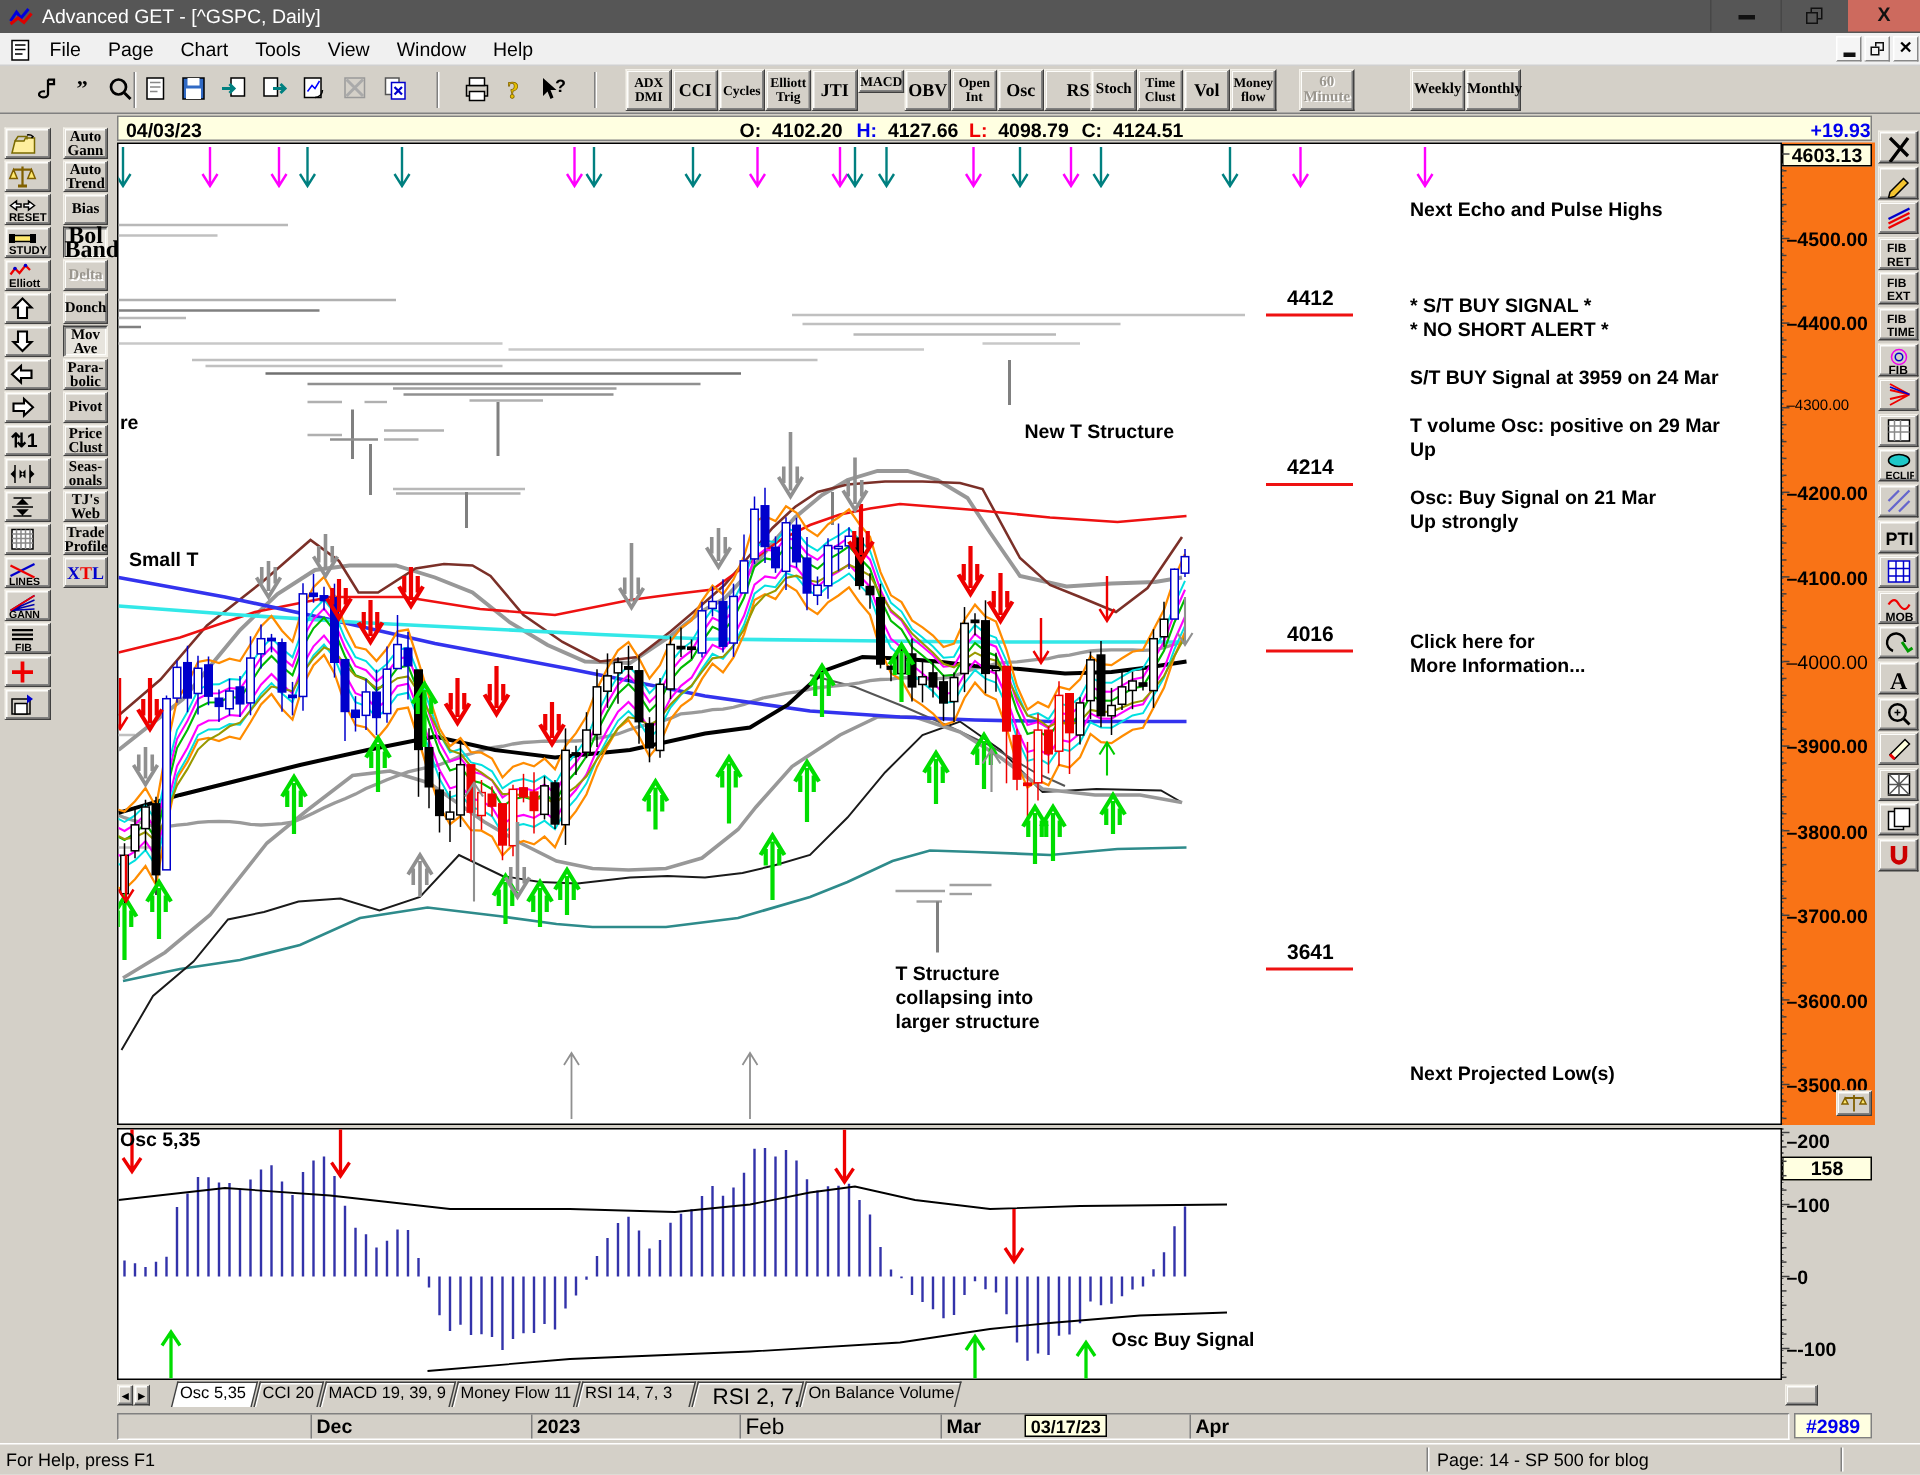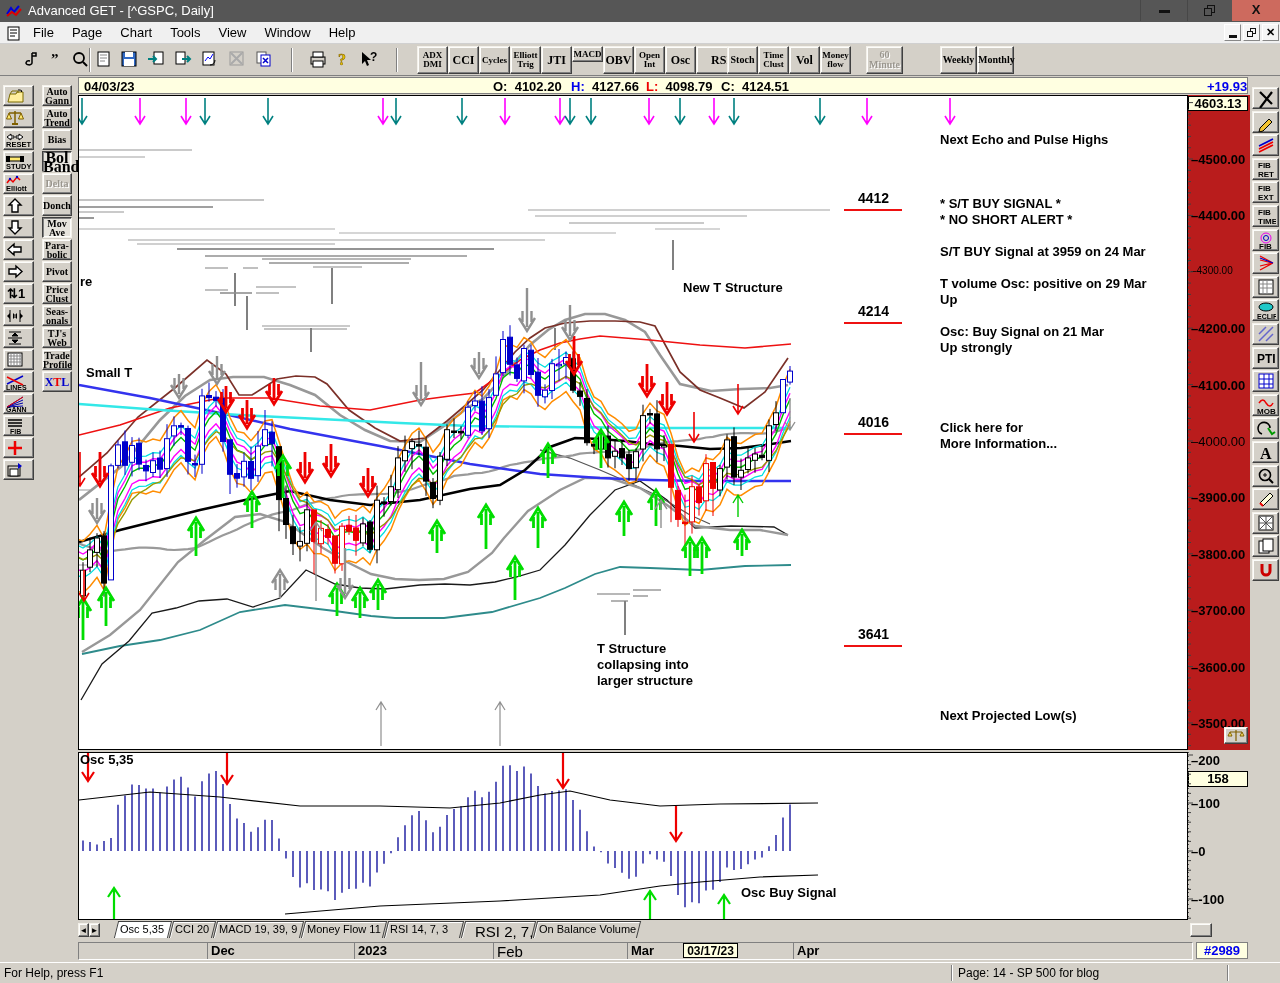--- a/index.html
+++ b/index.html
@@ -5,21 +5,21 @@
 .abs{position:absolute;}
 .titlebar{left:0;top:0;width:1280px;height:22px;background:#565656;color:#fff;font-size:13px;}
 .menubar{left:0;top:22px;width:1280px;height:22px;background:#f0f0f0;color:#000;font-size:13px;border-bottom:1px solid #d0d0d0;}
 .menubar span{display:inline-block;padding:3px 9px;}
 .toolbar{left:0;top:44px;width:1280px;height:32px;background:#d4d0c8;border-bottom:1px solid #808080;}
 .infobar{left:78px;top:77px;width:1170px;height:17px;background:#ffffe1;border:1px solid #808080;font-size:13px;font-weight:bold;}
 .btn3{position:absolute;background:#d4d0c8;border:1px solid;border-color:#f4f1ea #404040 #404040 #f4f1ea;box-shadow:inset -1px -1px 0 #808080,inset 1px 1px 0 #fdfdfb;}
 .btn3.dn{border-color:#404040 #f4f1ea #f4f1ea #404040;box-shadow:inset 1px 1px 0 #808080,inset -1px -1px 0 #fdfdfb;background:#e7e4dd;}
 .sbt{font-family:"Liberation Serif",serif;font-weight:bold;font-size:10px;line-height:10px;text-align:center;display:flex;align-items:center;justify-content:center;}
 .chartwrap{left:78px;top:95px;width:1110px;height:655px;background:#fff;border:1px solid #000;}
-.axis{left:1188px;top:95px;width:62px;height:655px;background:#b91c1c;font-size:13px;font-weight:bold;}
+.axis{left:1188px;top:95px;width:62px;height:655px;background:#f97316;font-size:13px;font-weight:bold;}
 .oscwrap{left:78px;top:752px;width:1110px;height:168px;background:#fff;border:1px solid #000;}
 .oscaxis{left:1188px;top:752px;width:62px;height:178px;background:#d4d0c8;font-size:13px;font-weight:bold;}
 .rtools{left:1252px;top:87px;width:28px;height:500px;}
 .tabbar{left:78px;top:920px;width:1110px;height:18px;font-size:11px;}
 .dateaxis{left:0;top:940px;width:1280px;height:22px;}
 .statusbar{left:0;top:962px;width:1280px;height:21px;background:#d4d0c8;border-top:1px solid #fff;font-size:12px;}
 svg text{user-select:none;}
 </style></head><body>
 
 <div class="abs titlebar">

